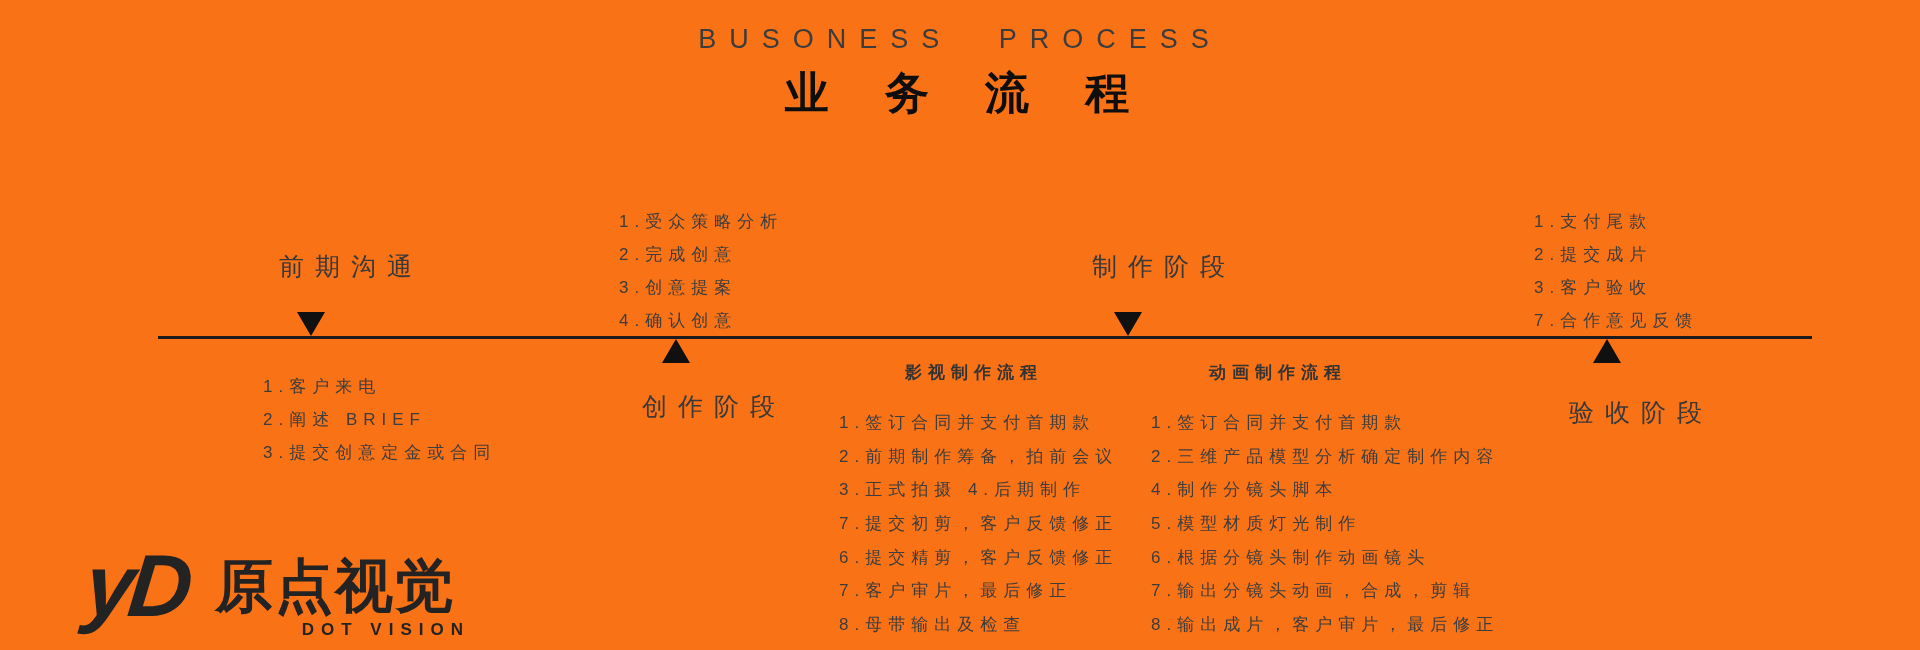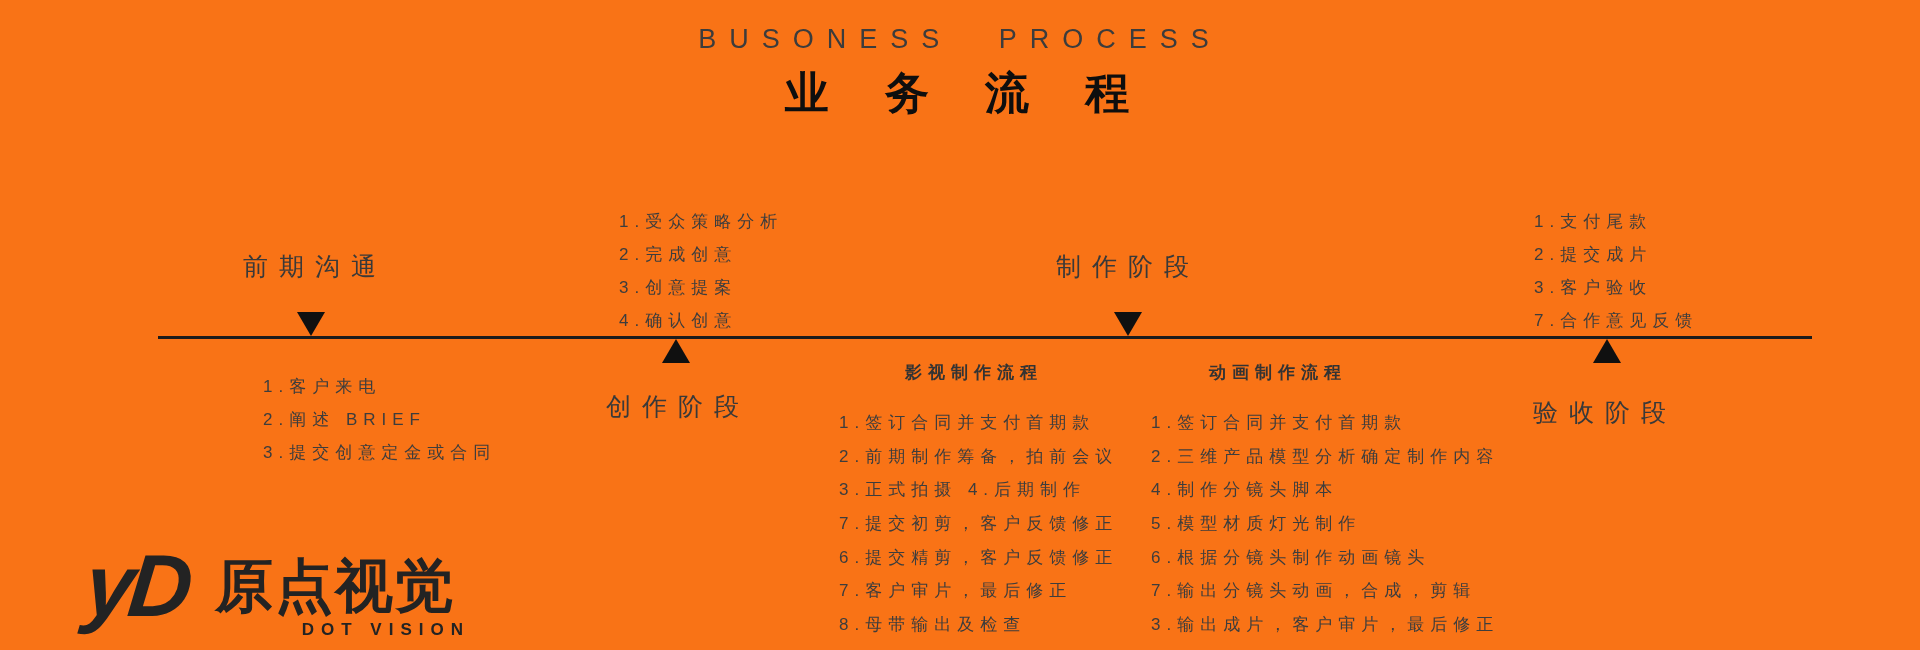--- a/index.html
+++ b/index.html
@@ -19,21 +19,21 @@
   .title-zh{
     position:absolute;top:64px;left:0;width:100%;text-align:center;
     font-size:44px;font-weight:700;letter-spacing:22px;color:#0e0e0e;white-space:nowrap;margin-left:8px;
   }
   .timeline-line{position:absolute;left:158px;top:336px;width:1654px;height:3px;background:var(--line);}
   .tri{position:absolute;width:0;height:0;}
   .tri.down{border-left:14px solid transparent;border-right:14px solid transparent;border-top:24px solid var(--ink);top:312px;}
   .tri.up{border-left:14px solid transparent;border-right:14px solid transparent;border-bottom:24px solid var(--ink);top:339px;}
   .stage{
     position:absolute;transform:translateX(-50%);white-space:nowrap;
-    font-size:25px;letter-spacing:11px;color:#393939;
+    font-size:25px;letter-spacing:11px;color:#393939;margin-left:36px;
   }
   .plist{
     position:absolute;margin:16px;padding:0;list-style:none;white-space:nowrap;
     font-size:17px;letter-spacing:6px;color:#3d3d3d;
   }
   .plist li{line-height:33px;height:33px;}
   .plist.wide li{line-height:33.7px;height:33.7px;}
   .col-header{
     position:absolute;transform:translateX(-50%);white-space:nowrap;
     font-size:17px;letter-spacing:6px;color:#333;font-weight:600;margin-left:6px;
@@ -96,21 +96,21 @@
   </ul>
 
   <div class="col-header" style="left:1272px;top:361px;">动画制作流程</div>
   <ul class="plist wide" style="left:1135px;top:390px;">
     <li>1.签订合同并支付首期款</li>
     <li>2.三维产品模型分析确定制作内容</li>
     <li>4.制作分镜头脚本</li>
     <li>5.模型材质灯光制作</li>
     <li>6.根据分镜头制作动画镜头</li>
     <li>7.输出分镜头动画，合成，剪辑</li>
-    <li>3.输出成片，客户审片，最后修正</li>
+    <li>8.输出成片，客户审片，最后修正</li>
   </ul>
 
   <ul class="plist" style="left:1518px;top:189px;">
     <li>1.支付尾款</li>
     <li>2.提交成片</li>
     <li>3.客户验收</li>
     <li>7.合作意见反馈</li>
   </ul>
 
   <div class="logo-mark">yD</div>

